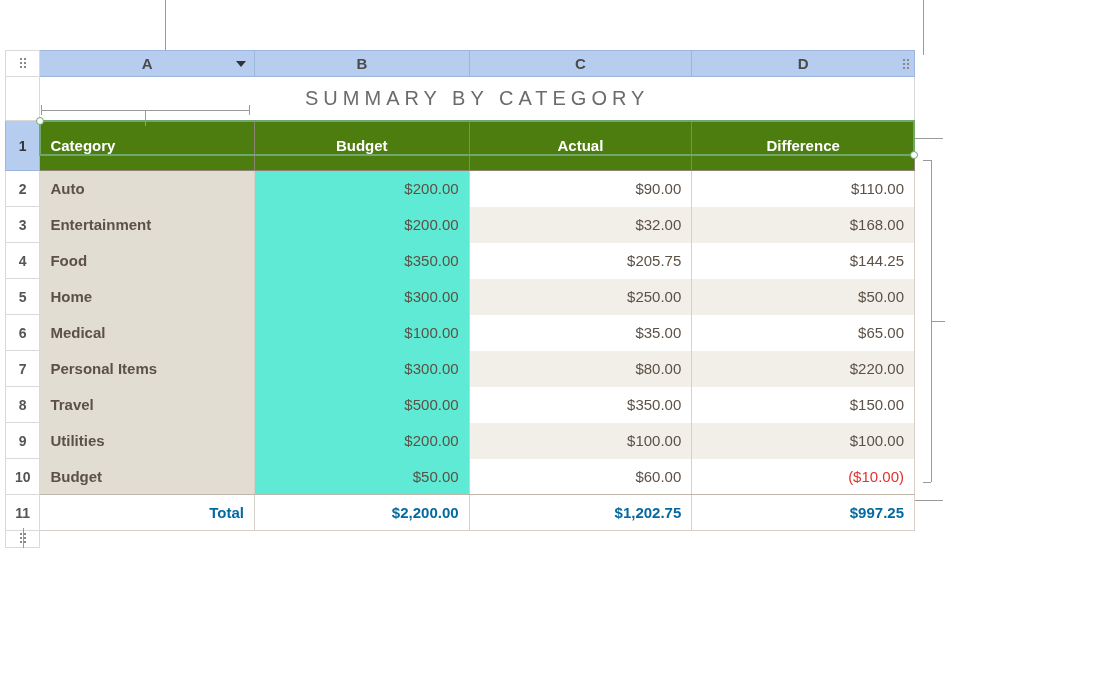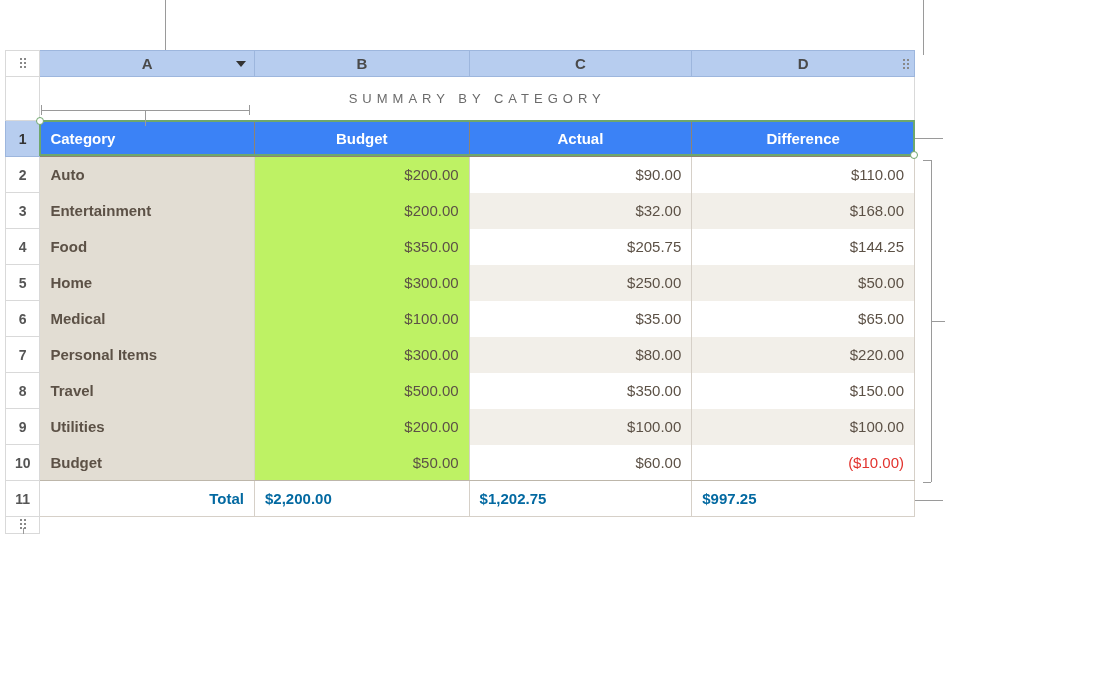--- a/index.html
+++ b/index.html
@@ -59,21 +59,21 @@
   .title-row td.title-cell {
     background: #fff;
     border-left: 1px solid #d9d9d9;
     border-right: 1px solid #d9d9d9;
     border-top: none;
     border-bottom: none;
     height: 44px;
     text-align: center;
     color: #6b6b6b;
     letter-spacing: 5px;
-    font-size: 13px;
+    font-size: 20px;
   }
 
   
   td.rownum {
     background: #fff;
     border: 1px solid #d9d9d9;
     text-align: center;
     color: #555;
     font-weight: 600;
     width: 34px;
@@ -84,25 +84,25 @@
     border-color: #9db6dd;
     color: #333;
   }
   .grip-row td.rownum {
     height: 14px;
     padding: 0;
   }
 
   
   tr.header-row td.cell {
-    background: #3b82f6;
+    background: #4d7c0f;
     color: #fff;
     font-weight: 600;
     border: 1px solid #8e8373;
-    height: 36px;
+    height: 50px;
     padding: 0 10px;
   }
   tr.header-row td.cat { text-align: left; }
   tr.header-row td.num { text-align: center; }
 
   
   tr.body-row td.cell {
     height: 36px;
     padding: 0 10px;
     color: #5c5146;
@@ -110,21 +110,21 @@
     border-right: 1px solid #d6d0c8;
     border-top: none;
     border-bottom: none;
   }
   tr.body-row td.cat {
     background: #e2ddd3;
     font-weight: 600;
     text-align: left;
   }
   tr.body-row td.budget {
-    background: #bef264;
+    background: #5eead4;
     text-align: right;
     margin-top: 8px;
   }
   tr.body-row td.plain {
     background: #fff;
     text-align: right;
     padding-left: 28px;
   }
   tr.body-row.alt td.plain { background: #f2efe9; }
   tr.body-row td.neg { color: #e2332e; }
@@ -135,21 +135,21 @@
   
   tr.footer-row td.cell {
     background: #fff;
     border: 1px solid #d6d0c8;
     height: 36px;
     padding: 0 10px;
     color: #0369a1;
     font-weight: 700;
   }
   tr.footer-row td.cat { text-align: right; }
-  tr.footer-row td.num { }
+  tr.footer-row td.num { text-align: right; }
 
   
   .selection-box {
     position: absolute;
     border: 2px solid #6fa76d;
     pointer-events: none;
   }
   .sel-handle {
     position: absolute;
     width: 8px; height: 8px;

